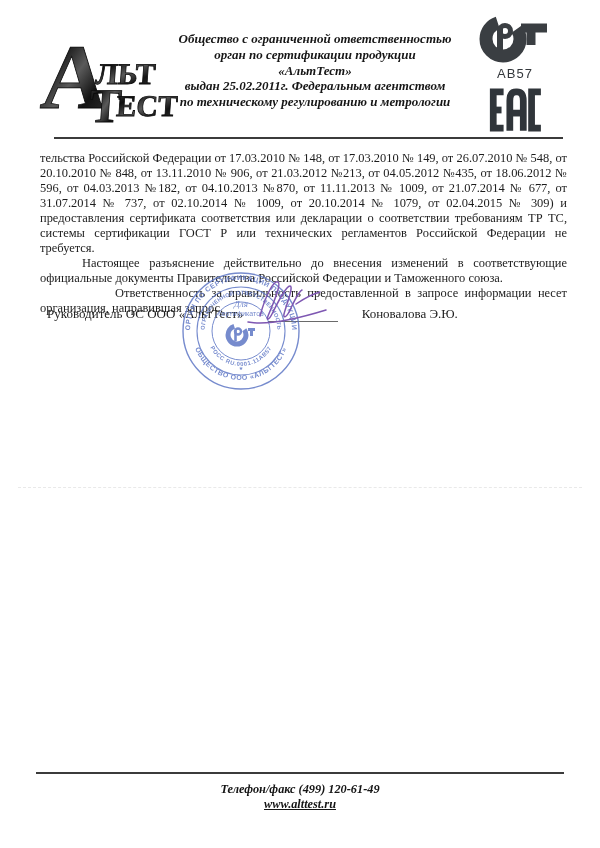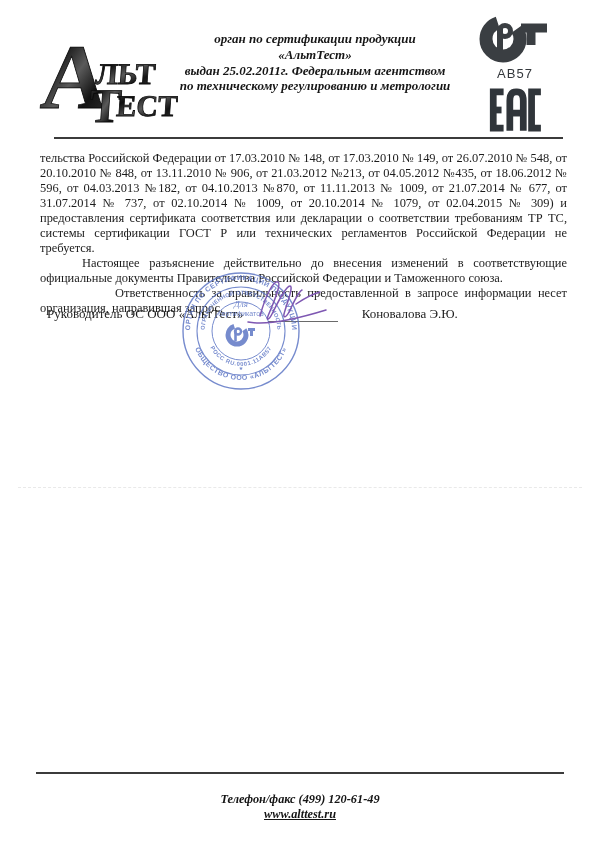--- a/index.html
+++ b/index.html
@@ -44,21 +44,21 @@
   .sig-name{margin-left:24px;white-space:nowrap;text-align:right;}
   
   .stamp-svg{position:absolute;left:179px;top:269px;width:124px;height:124px;opacity:0.83;}
   .scribble-svg{position:absolute;left:238px;top:276px;width:94px;height:54px;}
   
   .fold-line{position:absolute;top:487px;left:18px;right:18px;border-top:1px dashed #e9e9e9;}
   
   .footer{
     position:absolute;top:772px;left:36px;width:528px;
     border-top:2px solid #3b3b3b;
-    padding-top:18px;text-align:center;
+    padding-top:8px;text-align:center;
     font-weight:bold;font-style:italic;
     font-size:12.3px;line-height:14.8px;color:#141414;
   }
   .footer .site{text-decoration:underline;}
   .stamp-text{font-family:"Liberation Sans", sans-serif;fill:#5b74c4;}
 </style>
 </head>
 <body>
 
 <div class="page">
@@ -75,20 +75,21 @@
     </defs>
     <g transform="skewX(-4)" font-family="Liberation Serif, serif" font-weight="bold" fill="url(#marble)" stroke="#0a0a0a" stroke-width="0.8">
       <text x="8" y="96" font-size="92">А</text>
       <text x="62" y="72" font-size="30">ЛЬТ</text>
       <text x="58" y="110" font-size="48">Т</text>
       <text x="85" y="104" font-size="30">ЕСТ</text>
     </g>
   </svg>
 
   <div class="org-block">
+    <div>Общество с ограниченной ответственностью</div>
     <div>орган по сертификации продукции</div>
     <div>«АльтТест»</div>
     <div>выдан 25.02.2011г. Федеральным агентством</div>
     <div>по техническому регулированию и метрологии</div>
   </div>
 
   <div class="marks">
 
     <svg class="rst-svg" viewBox="0 0 72 48">
       <g fill="none" stroke="#3a3e42">

